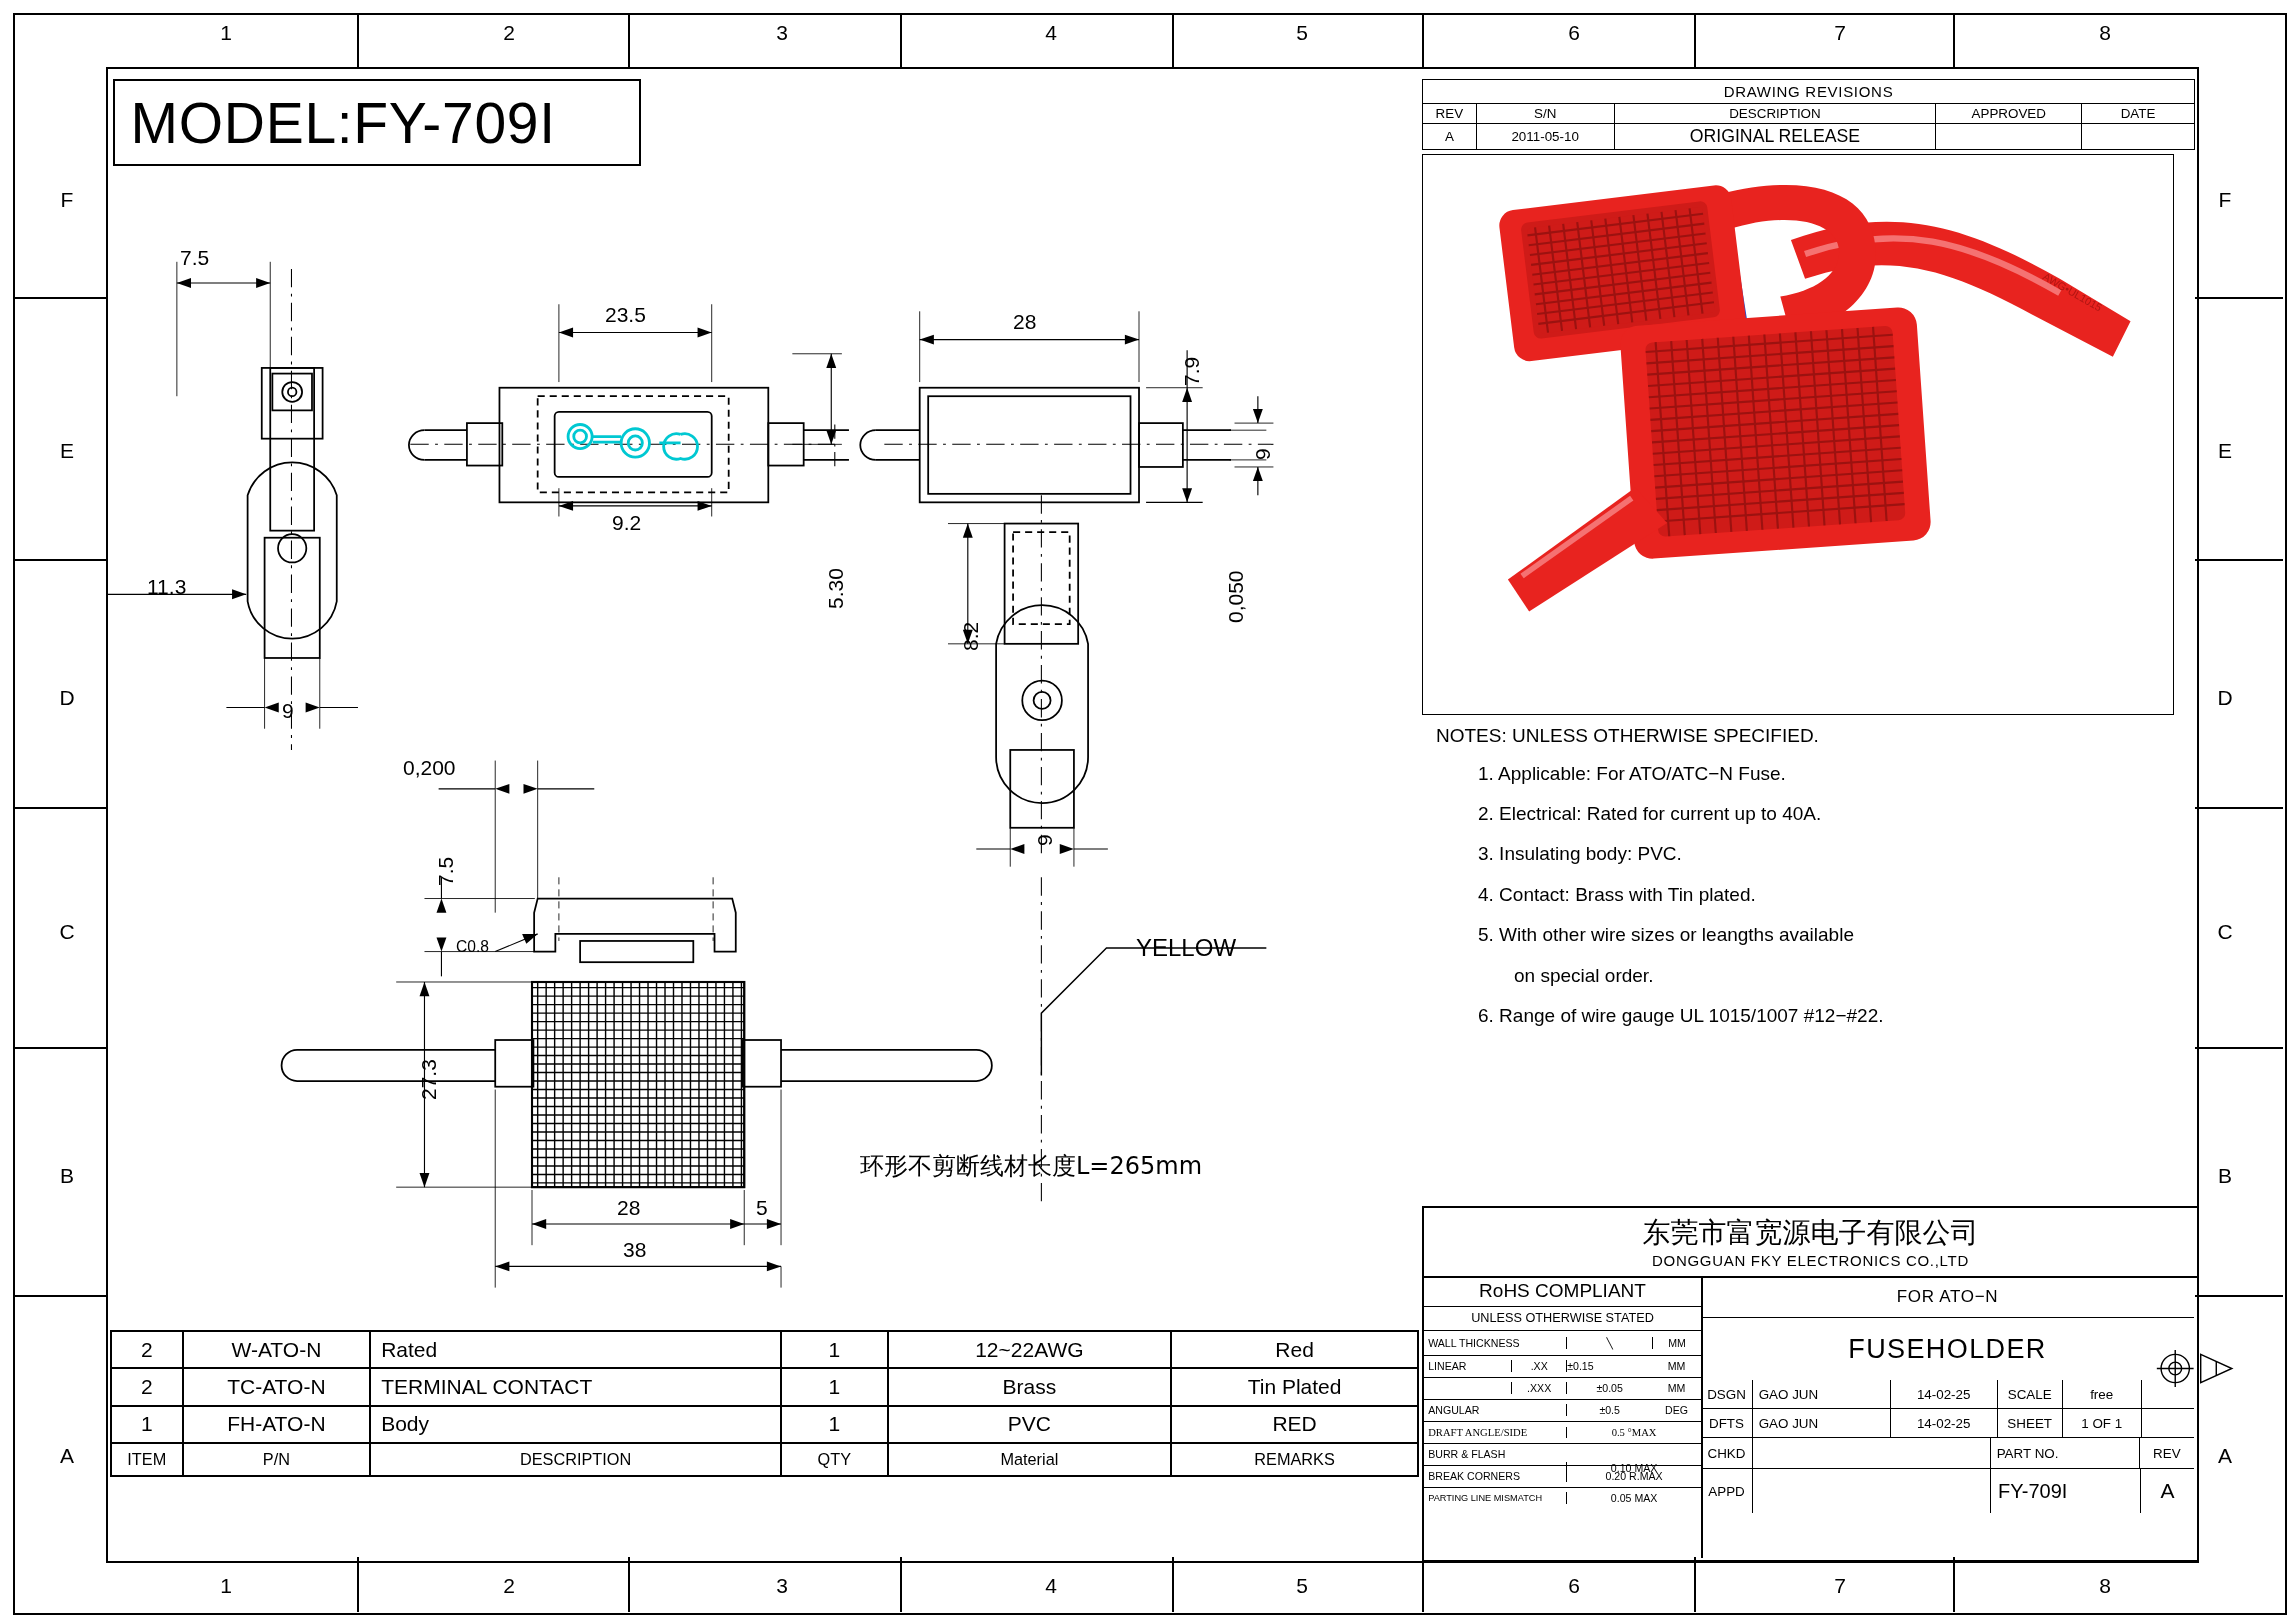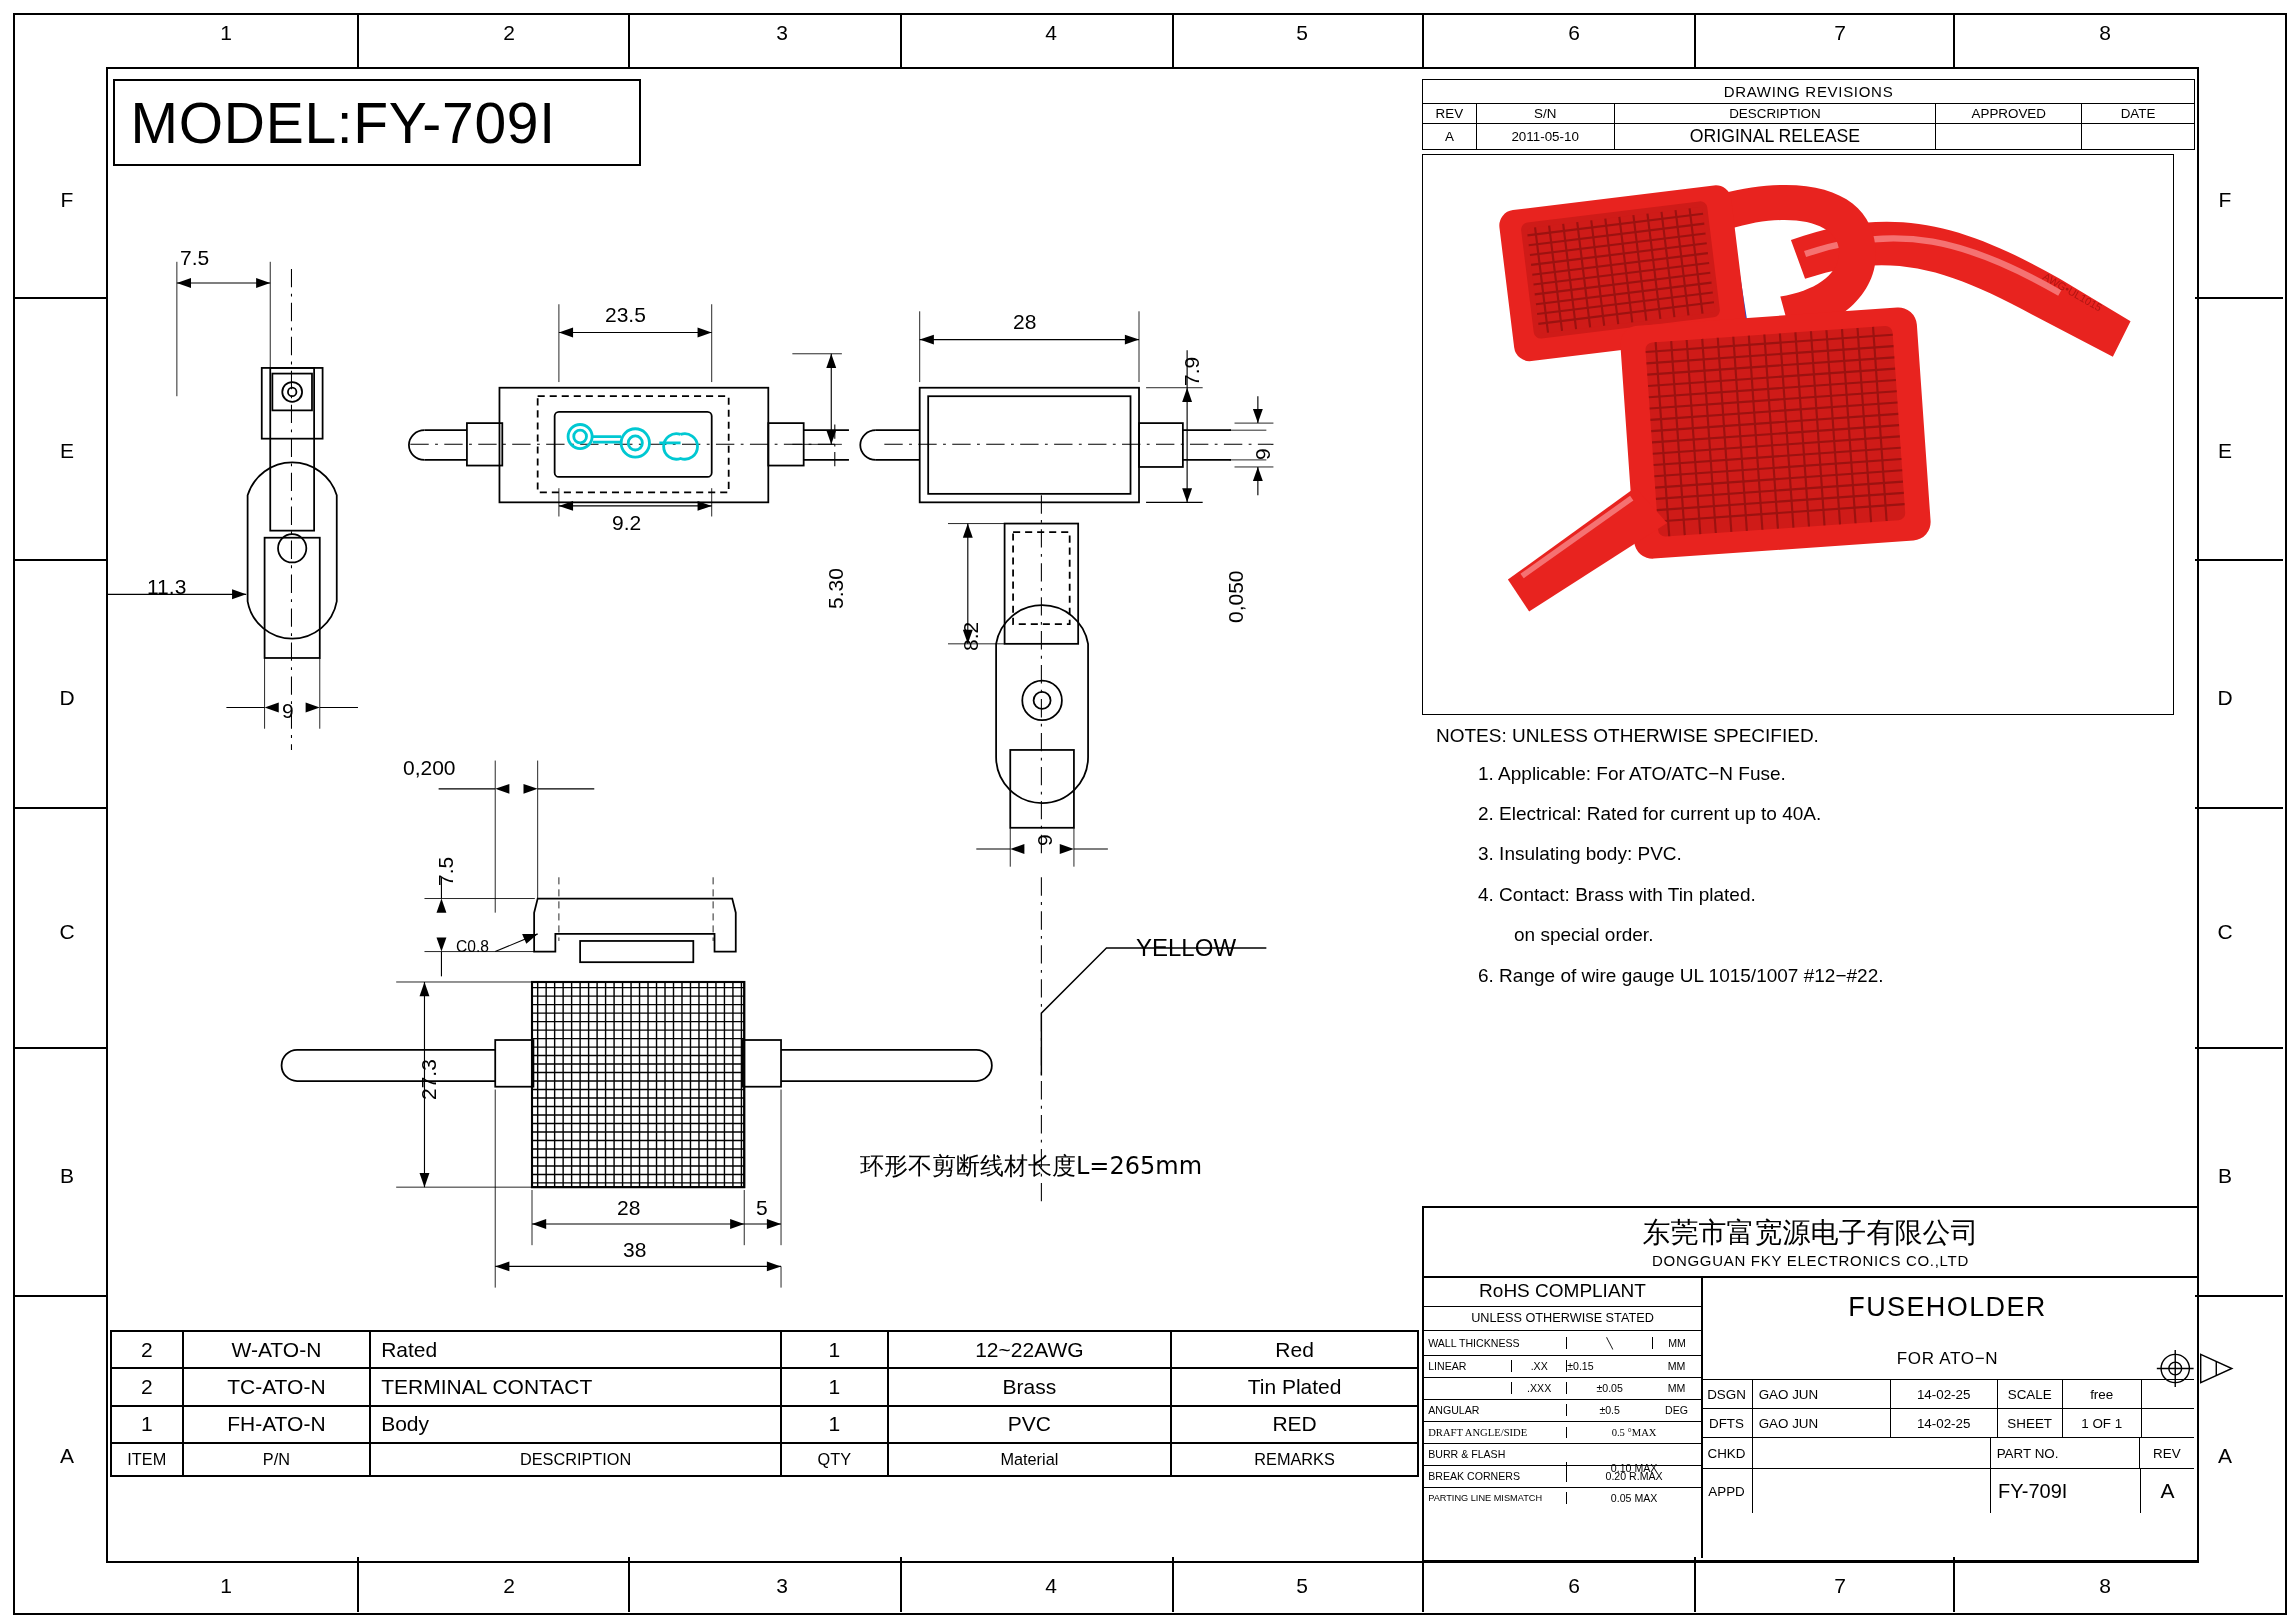--- a/index.html
+++ b/index.html
@@ -241,20 +241,21 @@
       <text x="875" y="175" font-family="Liberation Sans, sans-serif" font-size="15" fill="#b01512" transform="rotate(30 875 175)">AWG•UL1015</text>
     </svg>
   </div>
 
   <div id="notes">
     <div class="hdr">NOTES:  UNLESS  OTHERWISE  SPECIFIED.</div>
     <div class="item">1.  Applicable: For ATO/ATC−N Fuse.</div>
     <div class="item">2. Electrical: Rated for current up to 40A.</div>
     <div class="item">3. Insulating body: PVC.</div>
     <div class="item">4. Contact: Brass with Tin plated.</div>
+    <div class="item">5. With other wire sizes or leangths available</div>
     <div class="sub">on special order.</div>
     <div class="item">6. Range of wire gauge UL 1015/1007 #12−#22.</div>
   </div>
 
   <svg id="dwg" viewBox="0 0 3244 2294">
     <g stroke="#000" fill="none" stroke-width="2.5">
 
       <g>
 
         <path d="M412 380 L412 1060" stroke-width="1.5" stroke-dasharray="26 9 4 9"></path>
@@ -620,25 +621,25 @@
         <span class="tol" style="width:138px;padding-left:4.2px;">BREAK   CORNERS</span>
         <span class="tol" style="flex:1;text-align:center;border-left:1.4px solid #000;">0.20  R.MAX</span>
       </div>
       <div style="display:flex;height:21px;align-items:center;">
         <span style="font-size:9.2px;width:138px;padding-left:4.2px;">PARTING LINE MISMATCH</span>
         <span class="tol" style="flex:1;text-align:center;border-left:1.4px solid #000;">0.05   MAX</span>
       </div>
     </div>
 
     <div style="position:absolute;left:277px;top:68px;width:493px;height:282px;">
+      <div style="height:41px;display:flex;align-items:center;justify-content:center;border-bottom:1.4px solid #000;">
+        <span style="font-size:17px;letter-spacing:0.7px;">FOR  ATO−N</span>
+      </div>
       <div style="height:62px;display:flex;align-items:center;justify-content:center;">
         <span style="font-size:27px;letter-spacing:1.4px;">FUSEHOLDER</span>
-      </div>
-      <div style="height:41px;display:flex;align-items:center;justify-content:center;border-bottom:1.4px solid #000;">
-        <span style="font-size:17px;letter-spacing:0.7px;">FOR  ATO−N</span>
       </div>
 
       <div style="display:flex;height:28px;border-bottom:1.4px solid #000;">
         <span class="tbcell" style="width:51px;border-right:1.4px solid #000;display:flex;align-items:center;justify-content:center;">DSGN</span>
         <span class="tbcell" style="width:131px;border-right:1.4px solid #000;display:flex;align-items:center;padding-left:5.7px;">GAO JUN</span>
         <span class="tbcell" style="width:106px;border-right:1.4px solid #000;display:flex;align-items:center;justify-content:center;">14-02-25</span>
         <span class="tbcell" style="width:64px;border-right:1.4px solid #000;display:flex;align-items:center;justify-content:center;">SCALE</span>
         <span class="tbcell" style="width:78px;border-right:1.4px solid #000;display:flex;align-items:center;justify-content:center;">free</span>
         <span style="flex:1;"></span>
       </div>

